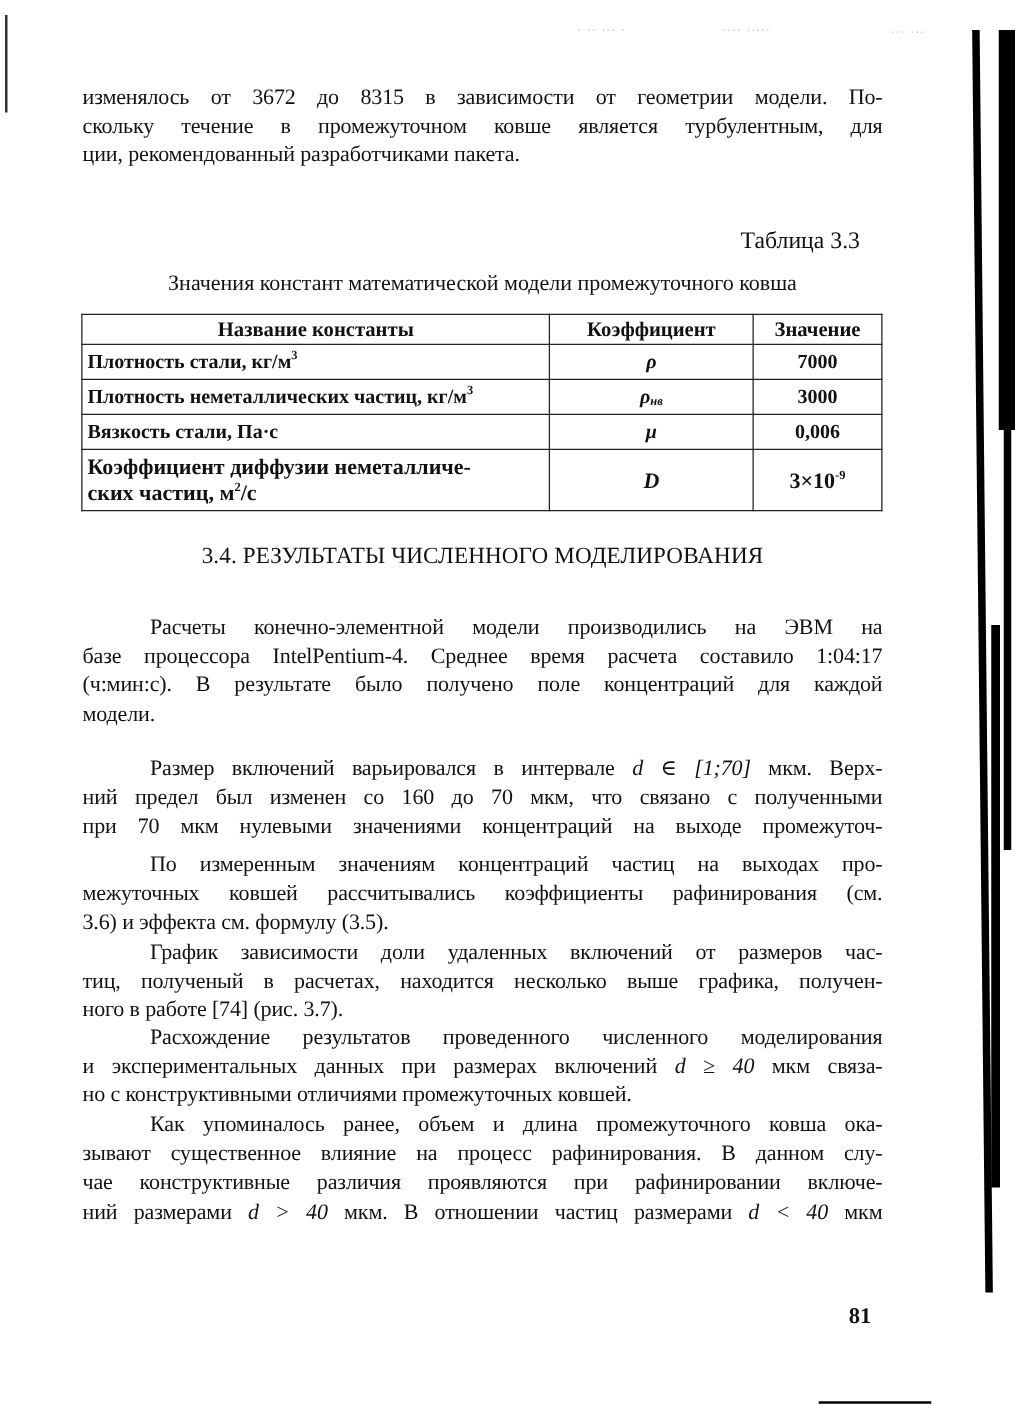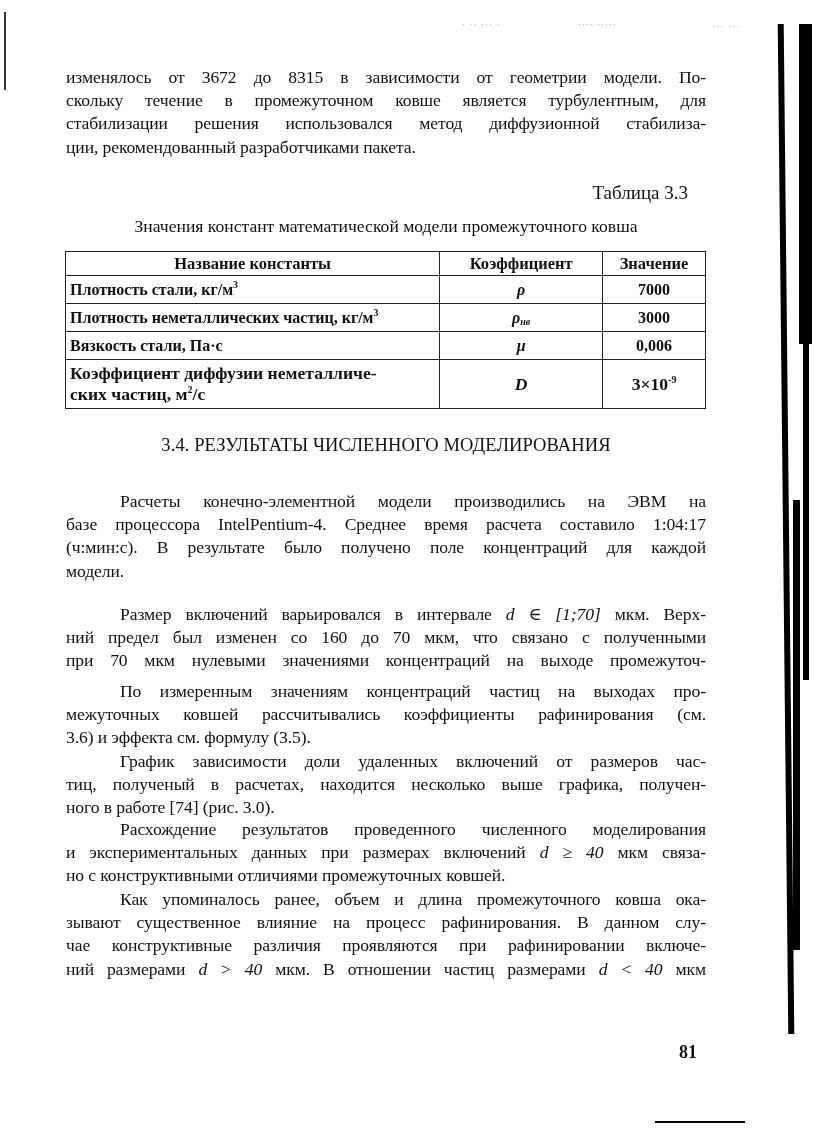--- a/index.html
+++ b/index.html
@@ -49,21 +49,20 @@
 <div class="faint" style="left:713px; top:22px;">··· ···</div>
 <div class="bar" style="left:783px; top:24px; width:6px; height:1010px; transform:skewX(0.6deg);"></div>
 <div class="bar" style="left:799px; top:24px; width:13px; height:320px;"></div>
 <div class="bar" style="left:803px; top:340px; width:6px; height:340px;"></div>
 <div class="bar" style="left:793px; top:500px; width:7px; height:450px;"></div>
 <div class="bar" style="left:655px; top:1121px; width:90px; height:2px;"></div>
 
 <div class="para" style="top:66px;">
   <span class="line">изменялось от 3672 до 8315  в зависимости от геометрии модели. По-</span>
   <span class="line">скольку течение в промежуточном ковше является турбулентным, для</span>
-  <span class="line">стабилизации решения использовался метод диффузионной стабилиза-</span>
   <span class="line last">ции, рекомендованный разработчиками пакета.</span>
 </div>
 
 <div class="caption-right">Таблица 3.3</div>
 <div class="table-title">Значения констант математической модели промежуточного ковша</div>
 
 <table class="consts">
   <colgroup>
       <col style="width:375px">
       <col style="width:163px">
@@ -118,21 +117,21 @@
 
 <div class="para" style="top:680px;">
   <span class="line indent">По измеренным значениям концентраций частиц на выходах про-</span>
   <span class="line">межуточных ковшей рассчитывались коэффициенты рафинирования (см.</span>
   <span class="line last">3.6) и эффекта см. формулу (3.5).</span>
 </div>
 
 <div class="para" style="top:750px;">
   <span class="line indent">График зависимости доли удаленных включений от размеров час-</span>
   <span class="line">тиц, полученый в расчетах, находится несколько выше графика, получен-</span>
-  <span class="line last">ного в работе [74] (рис. 3.0).</span>
+  <span class="line last">ного в работе [74] (рис. 3.7).</span>
 </div>
 
 <div class="para" style="top:818px;">
   <span class="line indent">Расхождение результатов проведенного численного моделирования</span>
   <span class="line"><span>и экспериментальных данных при размерах включений </span><span class="math">d ≥ 40</span><span>  мкм связа-</span></span>
   <span class="line last">но с конструктивными отличиями промежуточных ковшей.</span>
 </div>
 
 <div class="para" style="top:888px;">
   <span class="line indent">Как упоминалось ранее, объем и длина промежуточного ковша ока-</span>

